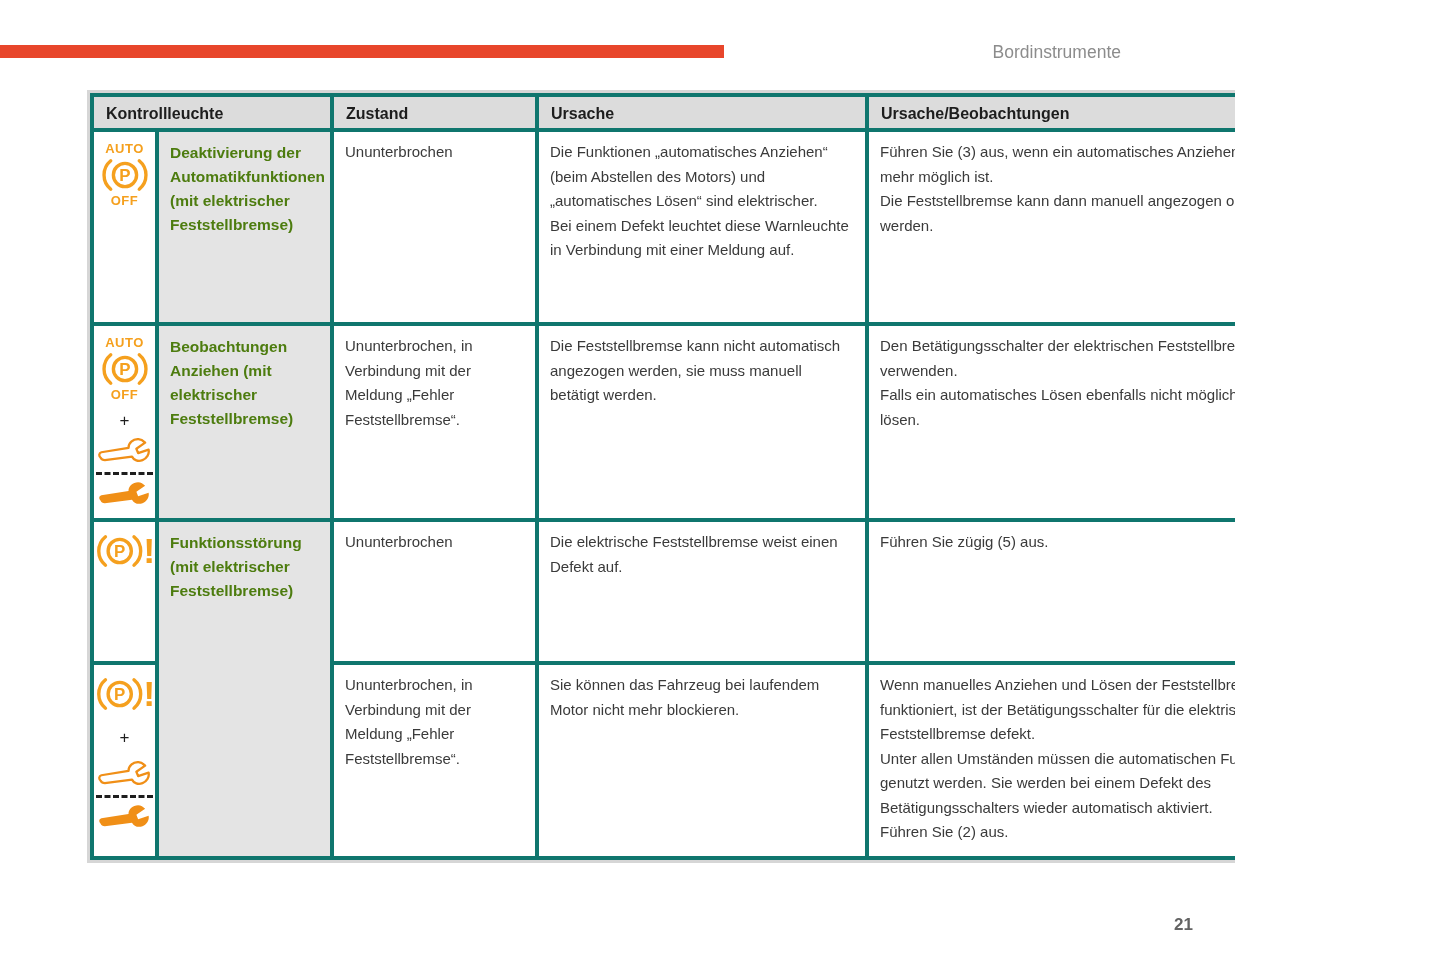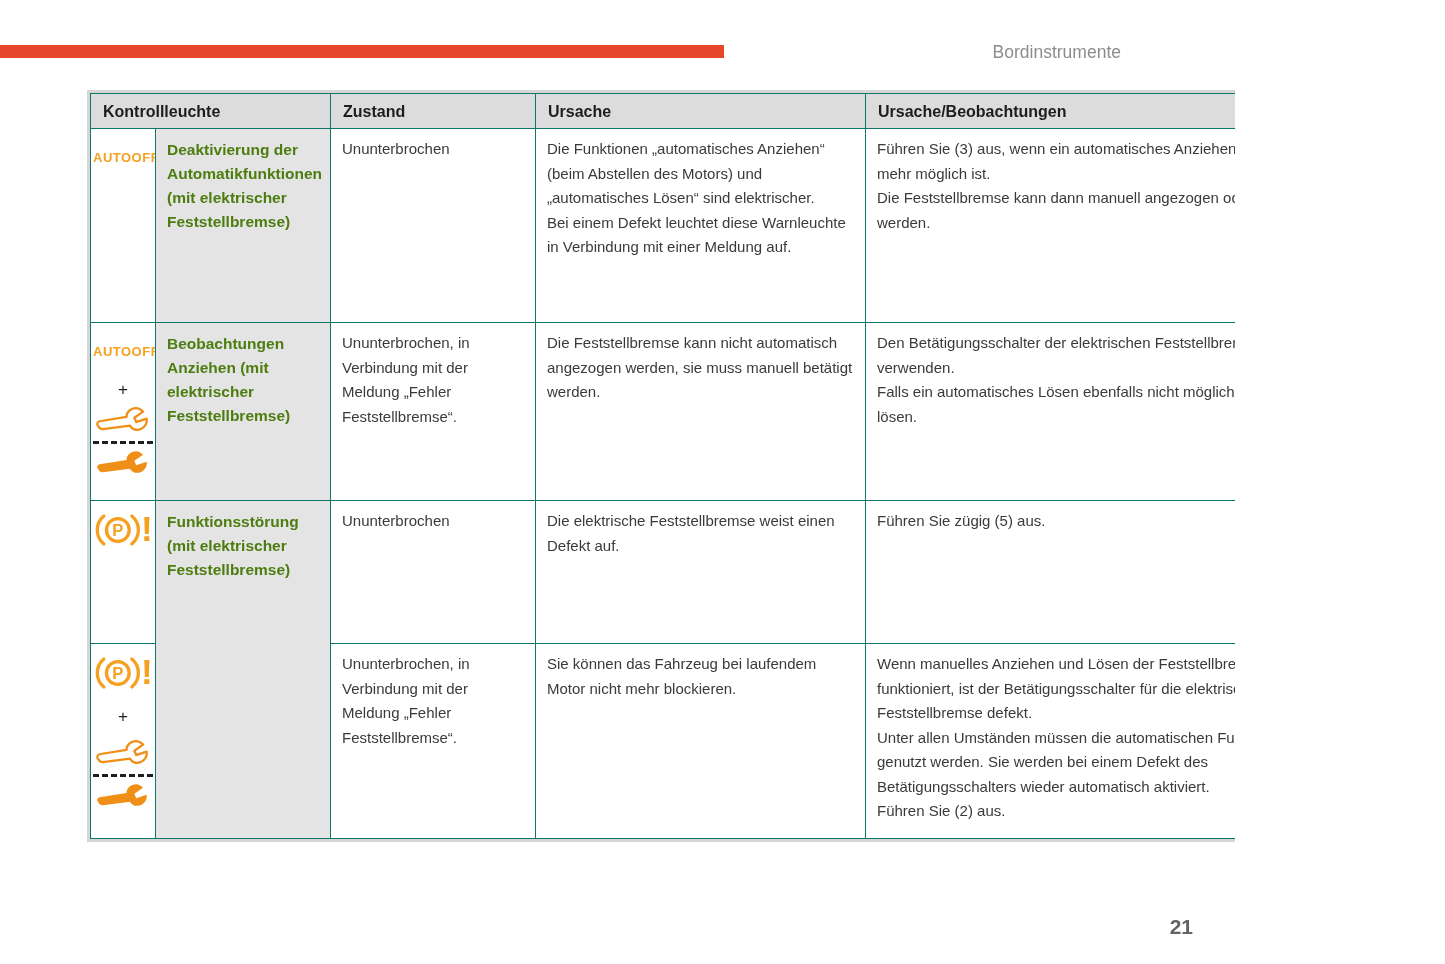--- a/index.html
+++ b/index.html
@@ -2,44 +2,44 @@
 <html><head>
 <meta charset="utf-8">
 <style>
   * { margin: 0; padding: 0; box-sizing: border-box; }
   body { background: #ffffff; font-family: "Liberation Sans", "DejaVu Sans", sans-serif; }
   .page { position: relative; width: 1235px; height: 964px; background: #ffffff; overflow: hidden; }
 
   .red-bar { position: absolute; left: 0; top: 45px; width: 724px; height: 13px; background: #E8462B; }
   .running-header { position: absolute; top: 42px; right: 114px; font-size: 17.5px; color: #8C8C8C; }
   .chapter-num { position: absolute; left: 1356px; top: 64px; font-size: 100px; line-height: 0.9; font-weight: 700; color: #E8462B; }
-  .page-number { position: absolute; top: 915px; right: 42px; font-size: 21px; font-weight: 700; color: #636363; }
+  .page-number { position: absolute; top: 915px; right: 42px; font-size: 17px; font-weight: 700; color: #636363; }
 
   table.info-table {
     position: absolute; left: 90px; top: 93px; width: 1243px;
     border-collapse: collapse; table-layout: fixed;
     outline: 3px solid #D6D6D6;
   }
   table.info-table th, table.info-table td {
-    border: 1px solid #0f766e; vertical-align: top; overflow: hidden;
+    border: 4px solid #0f766e; vertical-align: top; overflow: hidden;
   }
   tr.header-row th {
     height: 35px; background: #DCDCDC; vertical-align: middle;
     text-align: left; padding: 2px 8px 0 12px;
     font-size: 16px; font-weight: 700; color: #1D1D1D;
   }
   td.icon-cell { background: #ffffff; padding: 10px 2px 8px; text-align: center; }
   td.desc-cell {
     background: #E4E4E4; padding: 9px 8px 8px 11px;
     font-size: 15.5px; font-weight: 700; color: #4d7c0f; line-height: 24px;
   }
   td.text-cell { background: #ffffff; padding: 8px 10px 8px 11px; }
   .cell-text { font-size: 15px; color: #3A3A3A; line-height: 24.5px; white-space: pre-line; }
 
-  .icon-stack { display: flex; flex-direction: row; align-items: center; }
+  .icon-stack { display: flex; flex-direction: column; align-items: center; }
   .brake-label { font-size: 13px; font-weight: 700; color: #F5A01E; letter-spacing: 0.5px; line-height: 14px; }
   .arc { stroke: #F5A01E; fill: none; stroke-width: 3.2; stroke-linecap: round; }
   .p-text { fill: #F5A01E; font-family: "Liberation Sans", sans-serif; font-weight: 700; font-size: 16px; text-anchor: middle; }
   .excl-text { fill: #F5A01E; font-family: "Liberation Sans", sans-serif; font-weight: 700; font-size: 34px; text-anchor: middle; }
   .plus-sign { font-size: 17px; color: #1f1f1f; margin: 11px 0 9px; line-height: 16px; }
   .wrench-outline { fill: #ffffff; stroke: #F08F17; stroke-width: 2.6; stroke-linejoin: round; }
   .wrench-filled { fill: #F08F17; }
   .dash-line { width: 100%; height: 0; border-top: 3px dashed #1E1E1E; margin: 5px 0 6px; }
 </style>
 </head>

